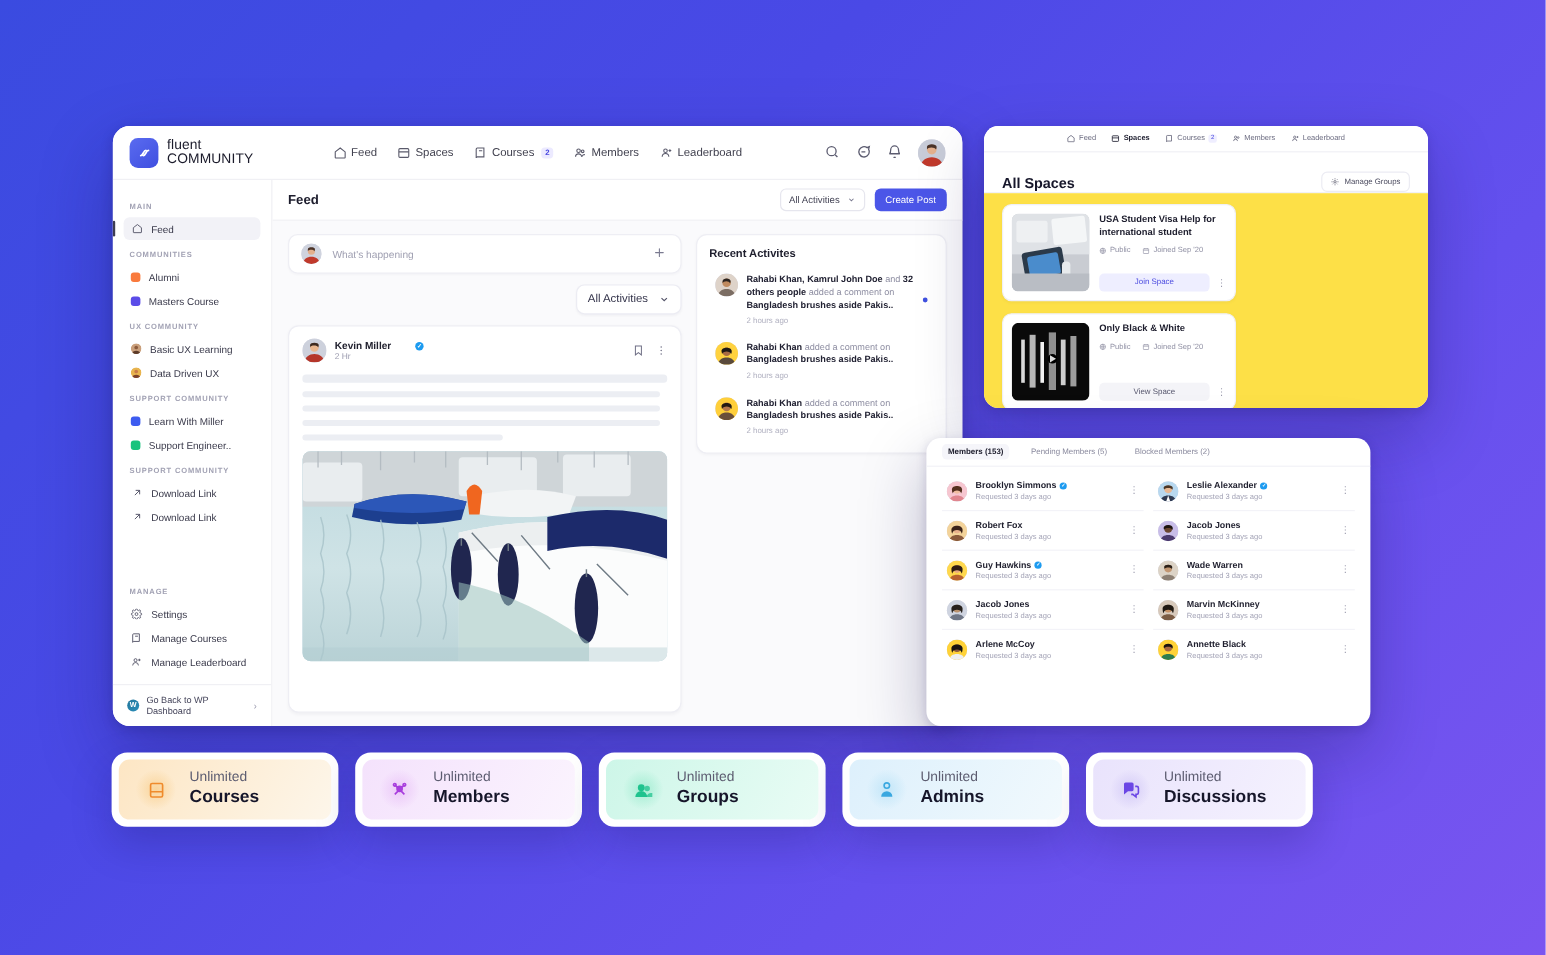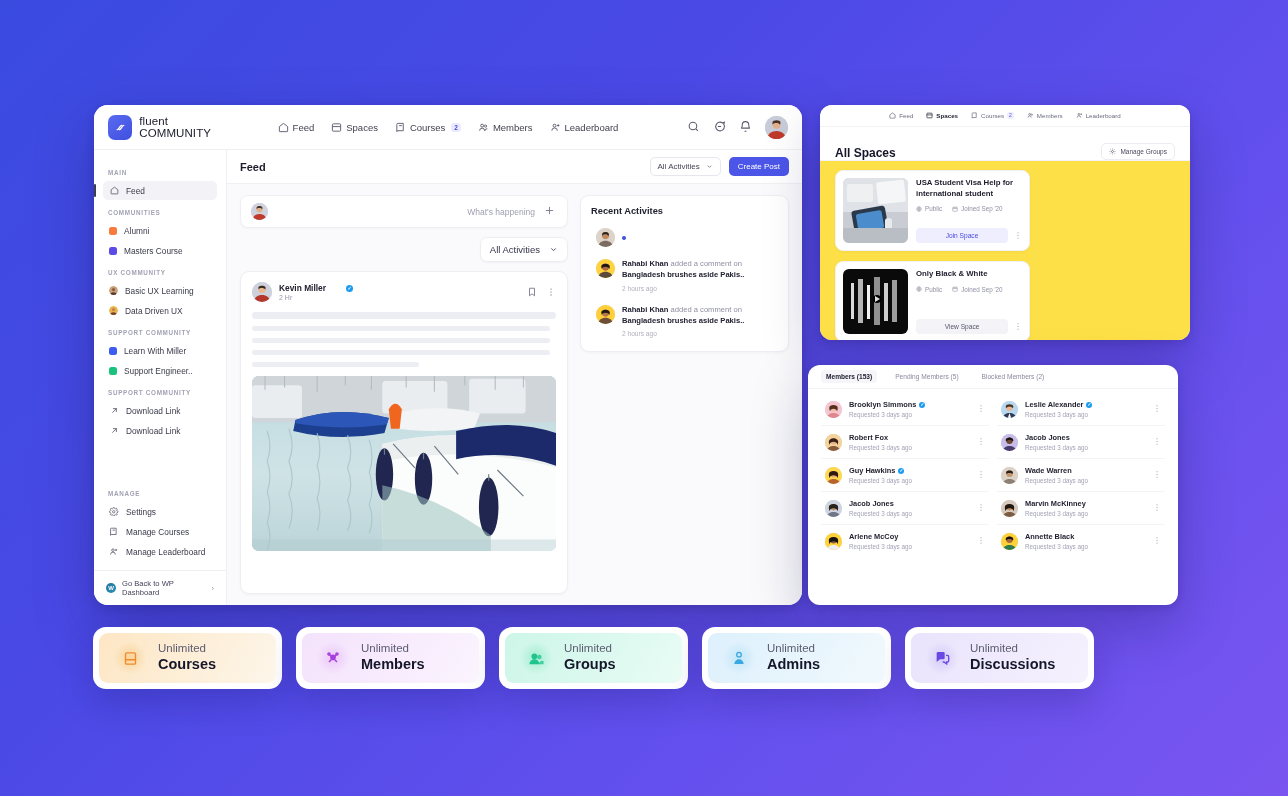--- a/index.html
+++ b/index.html
@@ -88,21 +88,20 @@
     padding: 5px 9px; cursor: pointer; font-weight: 500; border: none;
   }
   .content-body { flex: 1; display: flex; gap: 12px; padding: 11px 13px; min-height: 0;}
   .feed-col { flex: 1; min-width: 0; display: flex; flex-direction: column; gap: 9px;}
   .side-col { width: 209px; flex: 0 0 209px; }
 
   .composer {
     background: #fff; border: 1px solid #eeeef4; border-radius: 8px; height: 33px;
     display: flex; align-items: center; padding: 0 10px; gap: 9px;
     box-shadow: 0 1px 2px rgba(20,20,60,.03);
-    text-align: right;
   }
   .composer-ph { flex: 1; font-size: 8.5px; color: #a0a0b2; }
   .plus-btn { width: 13px; height: 13px; color: #7a7a90; cursor: pointer; }
 
   .filter-row { display: flex; justify-content: flex-end; }
   .filter-box {
     display: flex; align-items: center; gap: 9px; background: #fff; border: 1px solid #ececf3;
     border-radius: 7px; padding: 6px 9px; font-size: 9.5px; color: #33334a; font-weight: 500; cursor: pointer;
     box-shadow: 0 1px 2px rgba(20,20,60,.04);
   }
@@ -176,21 +175,21 @@
     flex: 1; background: #eeeeff; color: #4b4be0; font-size: 6.6px; text-align: center;
     border-radius: 4px; padding: 4px 0; cursor: pointer; font-weight: 500;
   }
   .view-btn {
     flex: 1; background: #f4f4f8; color: #55556c; font-size: 6.6px; text-align: center;
     border-radius: 4px; padding: 4px 0; cursor: pointer; font-weight: 500;
   }
   .kebab { color: #9595a8; font-size: 8px; line-height: 1; cursor: pointer; letter-spacing: 0; }
 
   .panel-members {
-    position: absolute; left: 808px; top: 365px; width: 370px; height: 240px;
+    position: absolute; left: 772px; top: 365px; width: 370px; height: 240px;
     background: #fff; border-radius: 12px; overflow: hidden;
     box-shadow: 0 22px 55px rgba(20,15,80,.28), 0 3px 9px rgba(20,15,80,.15);
     display: flex; flex-direction: column;
   }
   .mtabs { height: 24px; flex: 0 0 24px; display: flex; align-items: center; gap: 13px; padding: 0 13px; border-bottom: 1px solid #f2f2f7;}
   .mtab { font-size: 6.6px; color: #8a8a9e; cursor: pointer; padding: 3px 5px; border-radius: 4px;}
   .mtab.active { color: #1c1c2c; font-weight: 700; background: #f5f5fa; }
   .members-grid {
     flex: 1; display: grid; grid-template-columns: 1fr 1fr; gap: 0 8px;
     padding: 4px 13px; align-content: start; overflow: hidden;
@@ -572,20 +571,24 @@
 
               <div class="activity-row">
                 <div class="avatar av-22">
                     <svg width="19" height="19" viewBox="0 0 40 40">
                       <rect width="40" height="40" fill="#ded3c9"></rect>
                       <circle cx="20" cy="16" r="7.5" fill="#c08a5e"></circle>
                       <path d="M5 40c0-8.5 7-13 15-13s15 4.5 15 13z" fill="#7b6d63"></path>
                       <path d="M13 13c0-6 14-6 14 0 0 3-1 4-1 4-1-5-12-5-13 0z" fill="#2c2420"></path>
                     </svg>
                   </div>
+                <div class="activity-txt">
+                  <b>Rahabi Khan, Kamrul John Doe</b><span> and </span><b>32 others people</b><span> added a comment on </span><b>Bangladesh brushes aside Pakis..</b>
+                  <div class="activity-time">2 hours ago</div>
+                </div>
                 <span class="unread-dot"></span>
               </div>
 
 
               <div class="activity-row">
                 <div class="avatar av-22">
                     <svg width="19" height="19" viewBox="0 0 40 40">
                       <rect width="40" height="40" fill="#ffd23f"></rect>
                       <circle cx="20" cy="17" r="7.5" fill="#a86b43"></circle>
                       <path d="M5 40c0-8.5 7-13 15-13s15 4.5 15 13z" fill="#5a4a3c"></path>

